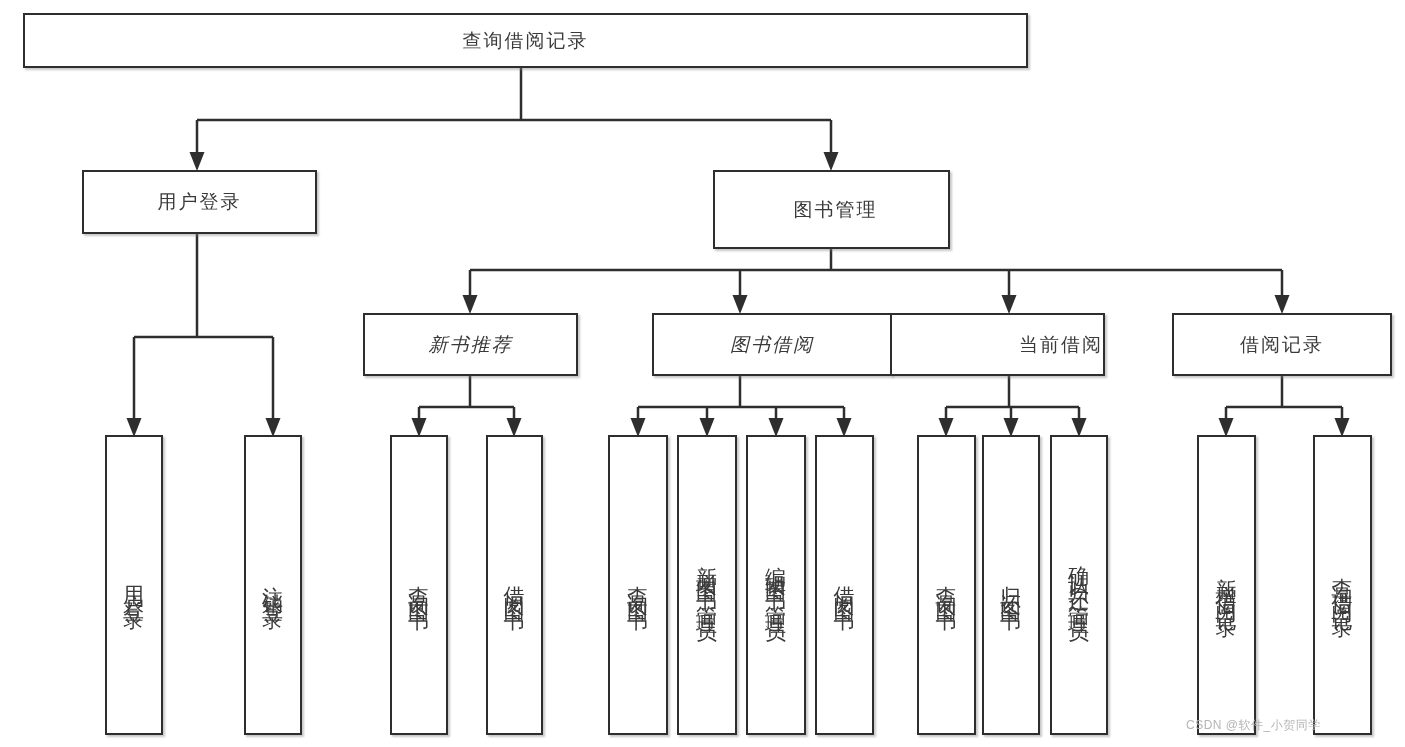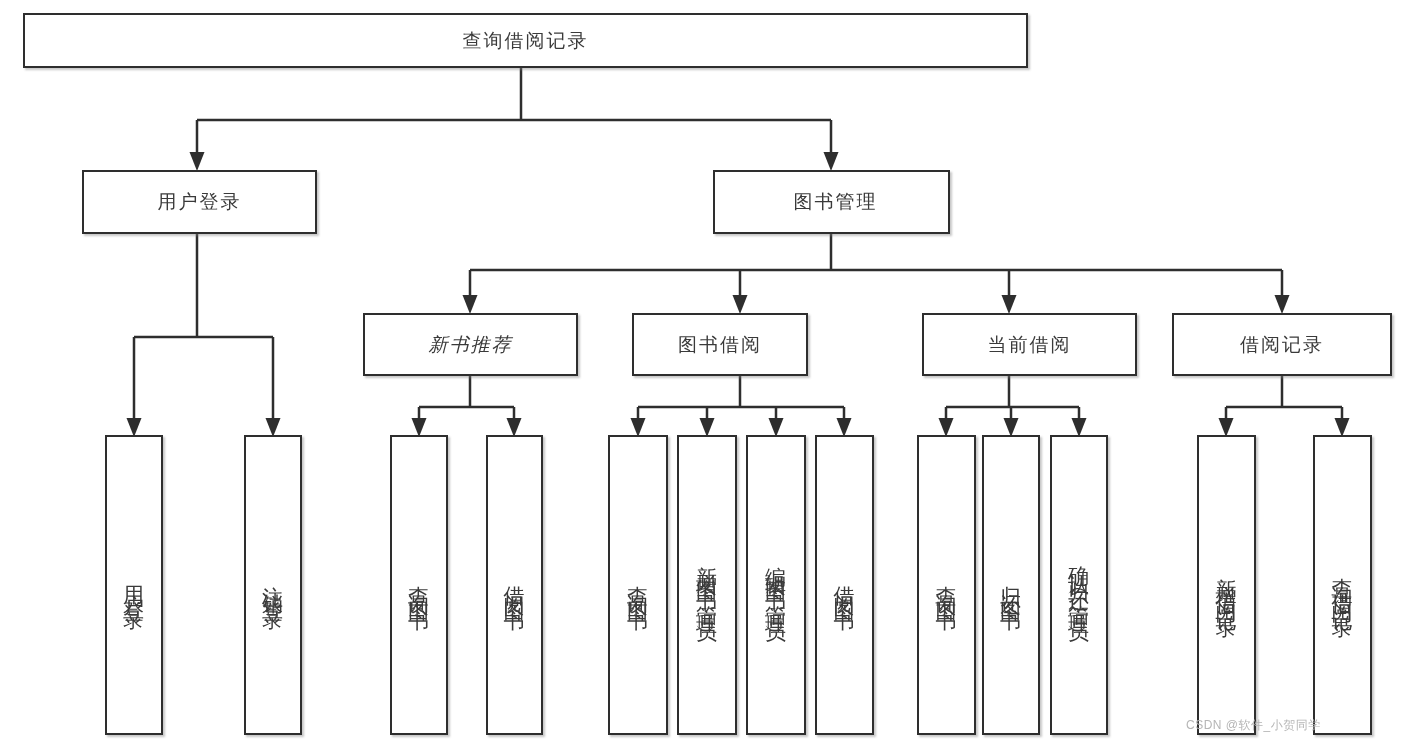--- a/index.html
+++ b/index.html
@@ -102,31 +102,31 @@
       </g>
   </svg>
 
   <div class="box h-box" style="left:23px; top:13px; width:1005px; height:55px;">
     <span class="h-label">查询借阅记录</span>
   </div>
 
   <div class="box h-box" style="left:82px; top:170px; width:235px; height:64px;">
     <span class="h-label">用户登录</span>
   </div>
-  <div class="box h-box" style="left:713px; top:170px; width:237px; height:64px;padding-left:8px;">
+  <div class="box h-box" style="left:713px; top:170px; width:237px; height:79px;padding-left:8px;">
     <span class="h-label">图书管理</span>
   </div>
 
   <div class="box h-box" style="left:363px; top:313px; width:215px; height:63px;font-style:italic;">
     <span class="h-label">新书推荐</span>
   </div>
-  <div class="box h-box" style="left:632px; top:313px; width:176px; height:63px;">
+  <div class="box h-box" style="left:652px; top:313px; width:240px; height:63px;font-style:italic;">
     <span class="h-label">图书借阅</span>
   </div>
-  <div class="box h-box" style="left:922px; top:313px; width:215px; height:63px;">
+  <div class="box h-box" style="left:890px; top:313px; width:215px; height:63px;justify-content:flex-end;">
     <span class="h-label">当前借阅</span>
   </div>
   <div class="box h-box" style="left:1172px; top:313px; width:220px; height:63px;">
     <span class="h-label">借阅记录</span>
   </div>
 
   <div class="box v-box" style="left:105px; top:435px; width:58px; height:300px;">
     <span class="v-label">用户登录</span>
   </div>
   <div class="box v-box" style="left:244px; top:435px; width:58px; height:300px;">

